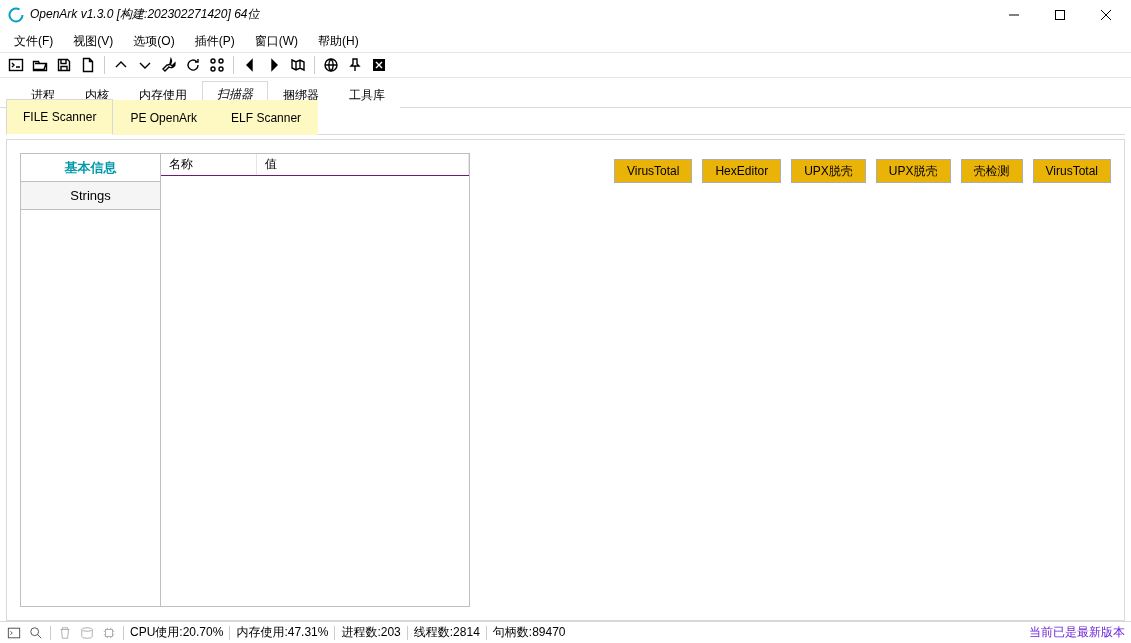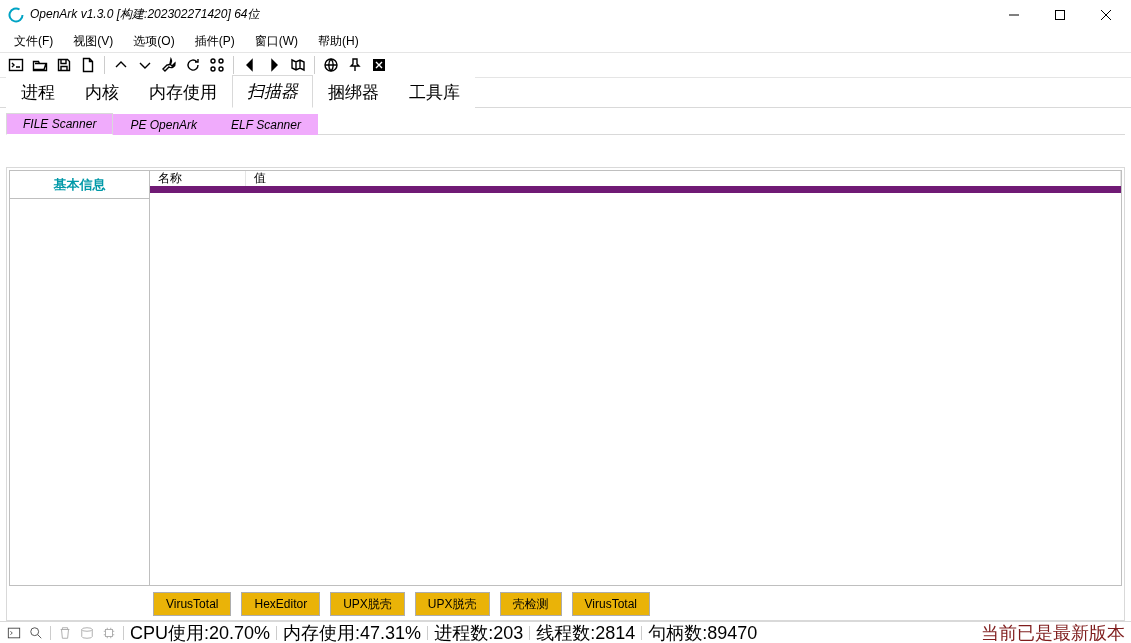--- a/index.html
+++ b/index.html
@@ -12,50 +12,50 @@
   .winbtn svg { width: 10px; height: 10px; stroke: #000; stroke-width: 1; fill: none; }
 
   .menubar { height: 22px; display: flex; align-items: flex-end; padding: 0 4px; background: #fff; font-size: 12px; }
   .menubar .m { padding: 2px 10px; cursor: pointer; }
 
   .toolbar { height: 26px; display: flex; align-items: center; padding: 0 6px; gap: 4px; background: #fff; border-top: 1px solid #e5e5e5; border-bottom: 1px solid #e5e5e5; }
   .toolbar .tb { width: 20px; height: 20px; display: flex; align-items: center; justify-content: center; cursor: pointer; }
   .toolbar .sep { width: 1px; height: 18px; background: #ccc; margin: 0 2px;}
   .toolbar svg { width: 16px; height: 16px; stroke: #000; stroke-width: 1.4; fill: none; }
 
-  .tabs-primary { height: 26px; display: flex; align-items: flex-end; padding: 0 6px; margin-top: 4px; border-bottom: 1px solid #d9d9d9; font-size: 17px; }
+  .tabs-primary { height: 26px; display: flex; align-items: flex-end; padding: 0 16px; margin-top: 4px; border-bottom: 1px solid #d9d9d9; font-size: 12px; }
   .tabs-primary .tab { padding: 4px 14px; border: 1px solid transparent; border-bottom: none; cursor: pointer; color: #000; position: relative; top: 1px; background: #fff; }
   .tabs-primary .tab.active { border-color: #d9d9d9; border-bottom: 1px solid #fff; font-style: italic; }
 
   .page { position: absolute; top: 111px; left: 6px; right: 6px; bottom: 22px; background: #fff; }
 
   .tabs-secondary { height: 24px; display: flex; align-items: flex-end; border-bottom: 1px solid #d9d9d9; font-size: 12px; }
-  .tabs-secondary .tab { padding: 3px 16px; border: 1px solid transparent; border-bottom: none; cursor: pointer; color: #000; position: relative; top: 1px; background: #f0abfc; font-style: italic;}
+  .tabs-secondary .tab { padding: 10px 16px; border: 1px solid transparent; border-bottom: none; cursor: pointer; color: #000; position: relative; top: 1px; background: #fef9c3;}
   .tabs-secondary .tab.active { border-color: #d9d9d9; border-bottom: 1px solid #fff; }
 
-  .content { position: absolute; top: 28px; left: 0; right: 0; bottom: 0; border: 1px solid #d9d9d9; padding: 2px; display: flex; flex-direction: column; margin-top: 28px;}
+  .content { position: absolute; top: 28px; left: 0; right: 0; bottom: 0; border: 1px solid #d9d9d9; padding: 13px; display: flex; flex-direction: row;}
   .split { flex: 1 1 auto; display: flex; border: 1px solid #bfbfbf; min-height: 0;}
   .left-nav { width: 140px; border-right: 1px solid #bfbfbf; display: flex; flex-direction: column; font-size: 13px;}
   .left-nav .item { height: 28px; display: flex; align-items: center; justify-content: center; background: #f5f5f5; border-bottom: 1px solid #bfbfbf; cursor: pointer;}
   .left-nav .item.active { color: #0099a8; font-weight: bold; background: #fff;}
   .right-pane { flex: 1 1 auto; display: flex; flex-direction: column; min-width: 0;}
-  .list-header { height: 22px; display: flex; align-items: center; border-bottom: 7px solid #701a75; font-size: 12px;}
+  .list-header { height: 22px; display: flex; align-items: center; border-bottom: 1px solid #701a75; font-size: 12px;}
   .list-header .col { padding: 0 8px; border-right: 1px solid #e5e5e5; height: 100%; display: flex; align-items: center;}
   .col-name { width: 96px; }
   .col-value { flex: 1 1 auto; }
   .list-body { flex: 1 1 auto; background: #fff; }
 
   .action-row { height: 32px; display: flex; align-items: center; gap: 10px; padding: 4px 0 0 144px; }
   .action-row button { height: 24px; padding: 0 12px; font-size: 12px; background: #eab308; border: 1px solid #adadad; cursor: pointer; }
 
-  .statusbar { position: absolute; left: 0; right: 0; bottom: 0; height: 22px; display: flex; align-items: center; padding: 0 6px; gap: 6px; border-top: 1px solid #d9d9d9; font-size: 18px; background: #fff;}
+  .statusbar { position: absolute; left: 0; right: 0; bottom: 0; height: 22px; display: flex; align-items: center; padding: 0 6px; gap: 6px; border-top: 1px solid #d9d9d9; font-size: 12px; background: #fff;}
   .statusbar .sicon { width: 16px; height: 16px; display: flex; align-items: center; justify-content: center; cursor: pointer; opacity: .75;}
   .statusbar .ssep { width: 1px; height: 14px; background: #ccc; }
   .statusbar .spacer { flex: 1 1 auto; }
-  .statusbar .latest { color: #7f1d1d; }
+  .statusbar .latest { color: #6d28d9; }
 </style>
 </head>
 <body>
 
 <div class="titlebar">
   <span class="logo">
     <svg viewBox="0 0 16 16">
         <path d="M14.5 8a6.5 6.5 0 1 1-3-5.47" stroke="#00a3c4" stroke-width="2" fill="none"></path>
       </svg>
   </span>
@@ -187,20 +187,21 @@
 <div class="page">
   <div class="tabs-secondary">
     <div class="tab active">FILE Scanner</div>
     <div class="tab">PE OpenArk</div>
     <div class="tab">ELF Scanner</div>
   </div>
   <div class="content">
     <div class="split">
       <div class="left-nav">
         <div class="item active">基本信息</div>
+        <div class="item">Strings</div>
       </div>
       <div class="right-pane">
         <div class="list-header">
           <div class="col col-name">名称</div>
           <div class="col col-value">值</div>
         </div>
         <div class="list-body"></div>
       </div>
     </div>
     <div class="action-row">

